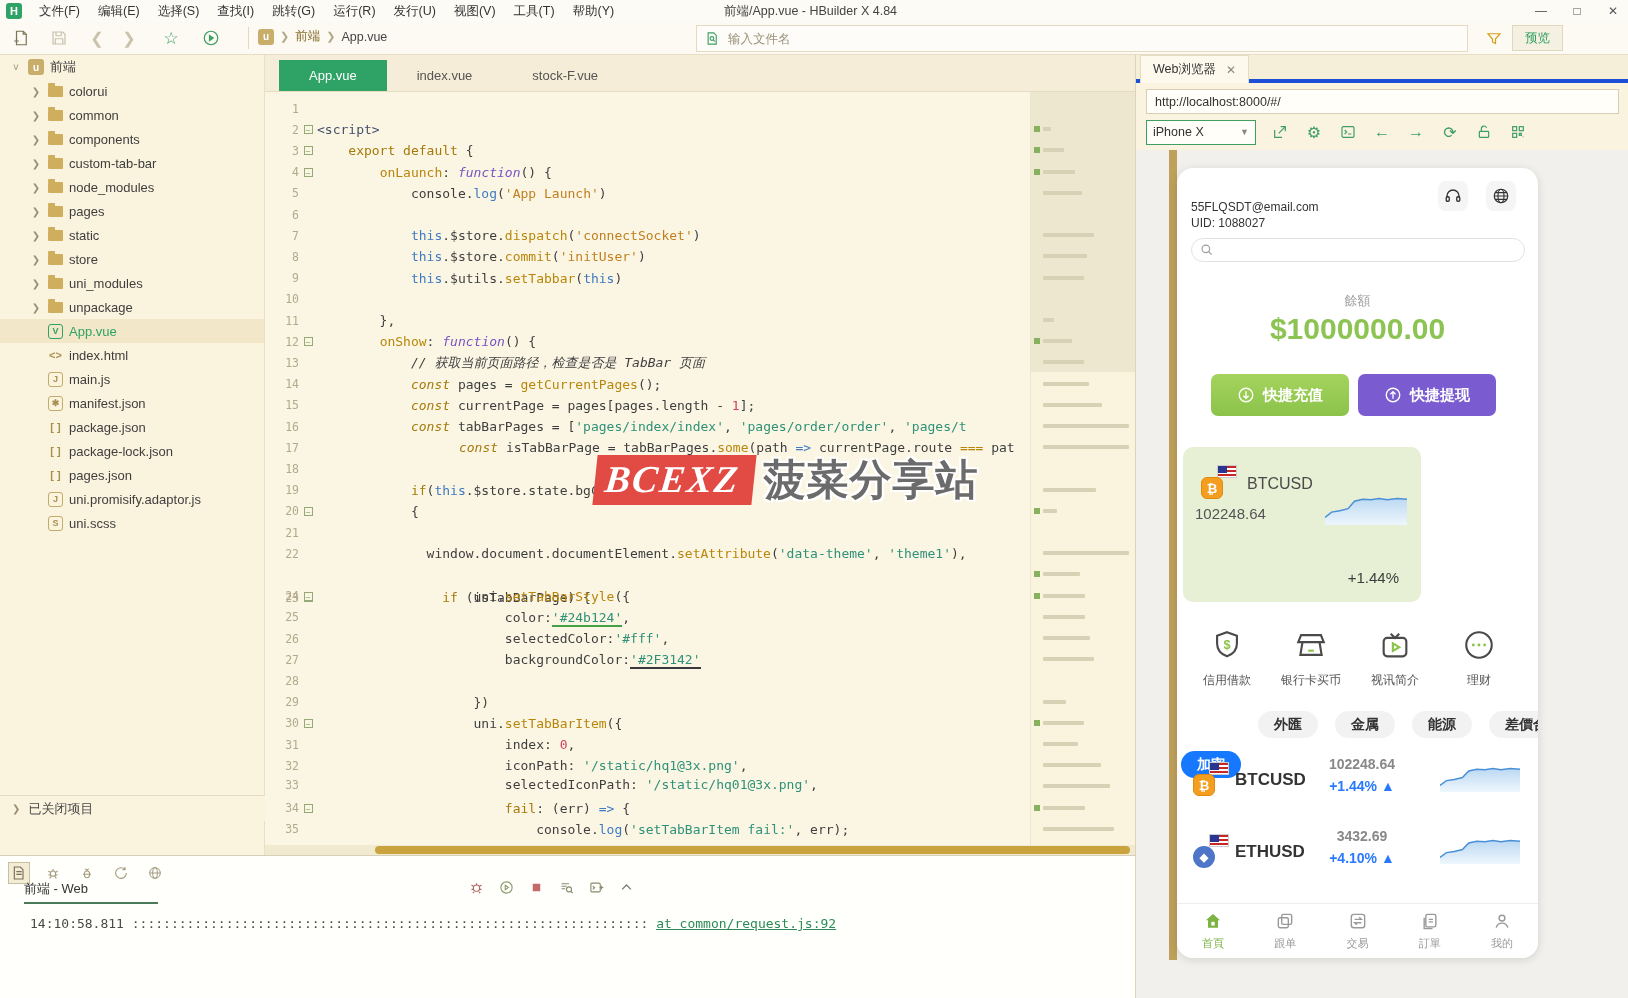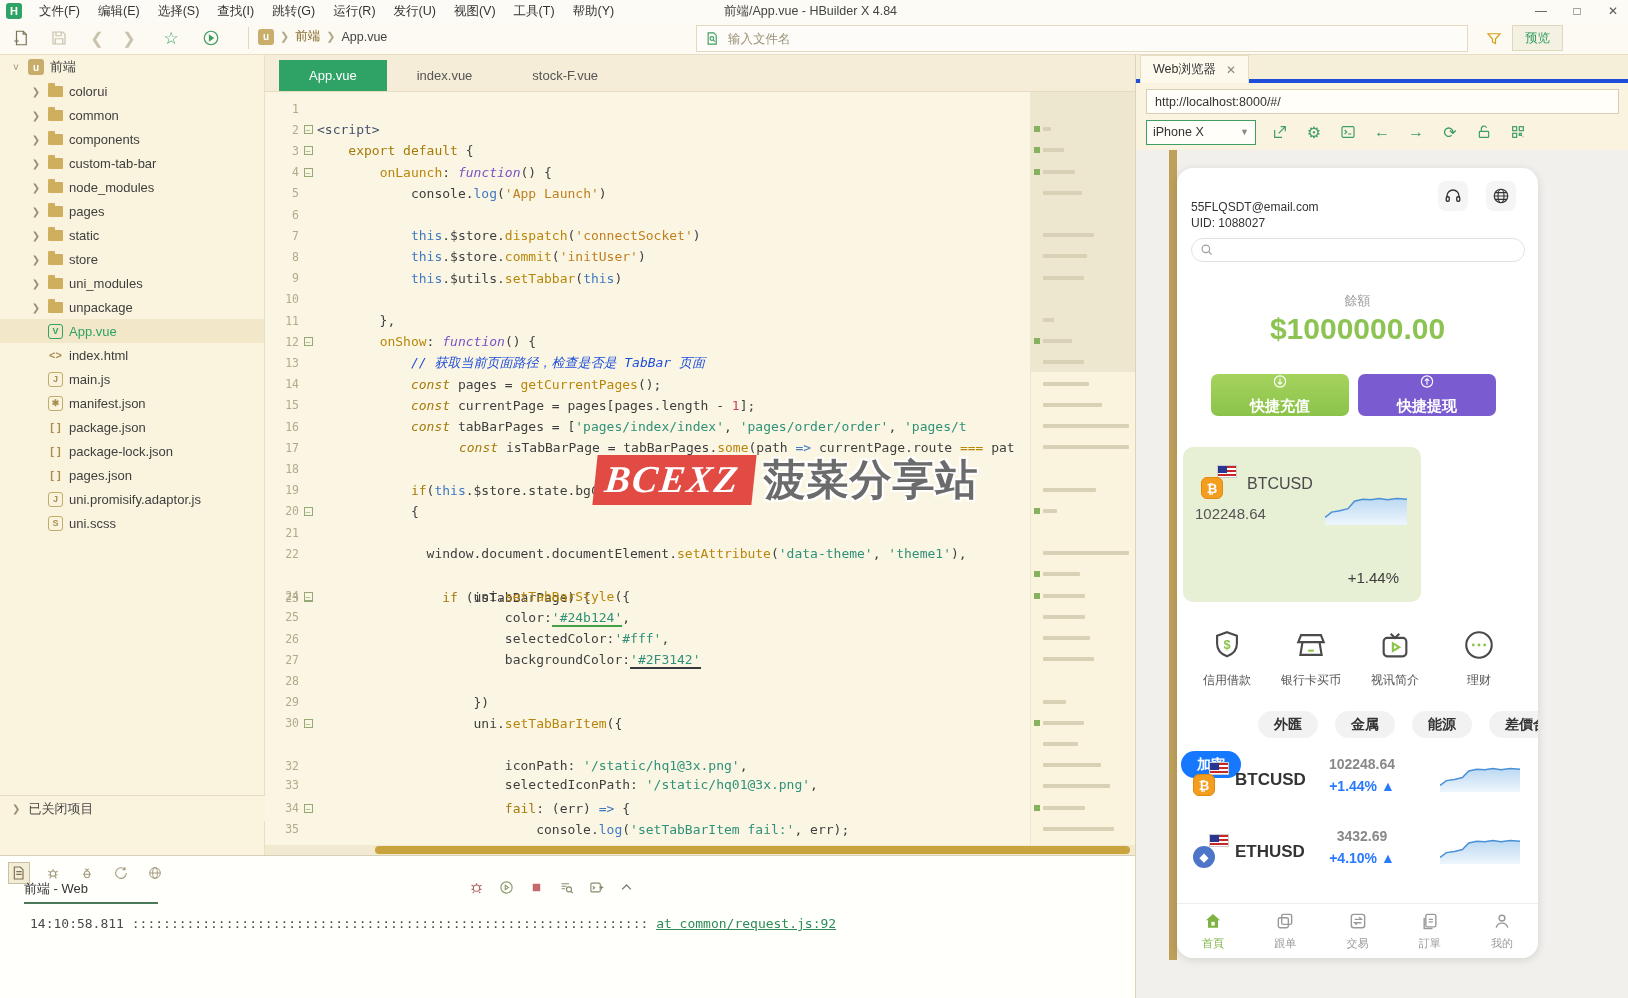--- a/index.html
+++ b/index.html
@@ -67,21 +67,21 @@
   .foldbox{width:9px;height:9px;border:1px solid #97a877;color:#6d8b4a;font-size:8px;line-height:7px;text-align:center;background:#fbf6e4;}
   .ctext{font-family:"DejaVu Sans Mono",monospace;font-size:13px;color:#3e3e3e;white-space:pre;}
   .tk-k{color:#a5790a;}
   .tk-kb{color:#a5790a;font-style:italic;}
   .tk-fn{color:#7a52c4;font-style:italic;}
   .tk-m{color:#b8860b;}
   .tk-b{color:#3f7ac1;}
   .tk-s{color:#2e9178;}
   .tk-so{color:#c07f1f;}
   .tk-n{color:#cf3e61;}
-  .tk-c{color:#1d4ed8;font-style:italic;}
+  .tk-c{color:#404040;font-style:italic;}
   .tk-tag{color:#44506b;}
   .u1{border-bottom:2px solid #43a047;}
   .u2{border-bottom:2px solid #39393f;}
   #minimap{position:absolute;left:765px;top:37px;width:105px;height:753px;background:#faf4df;border-left:1px solid #efe7cc;}
   .mmbar{position:absolute;height:4px;background:#d9d1b6;border-radius:1px;}
   .mmfold{position:absolute;width:6px;height:6px;background:#86b15f;left:3px;}
   #mmview{position:absolute;left:0;top:0;width:105px;height:280px;background:rgba(130,115,70,0.10);}
   #hscroll{position:absolute;left:0;top:790px;width:870px;height:10px;background:#f1e9d0;}
   #hscroll-thumb{position:absolute;left:110px;top:1px;width:755px;height:8px;background:#c9a43e;border-radius:4px;}
 
@@ -116,21 +116,21 @@
     display:flex;align-items:center;justify-content:center;}
   .chipbtn svg{width:18px;height:18px;}
   #p-email{position:absolute;left:14px;top:32px;font-size:12px;color:#333;}
   #p-uid{position:absolute;left:14px;top:48px;font-size:12px;color:#333;}
   #p-search{position:absolute;left:14px;top:70px;width:334px;height:24px;border:1px solid #e2e2e2;border-radius:12px;
     display:flex;align-items:center;padding-left:8px;color:#9e9e9e;}
   #p-search svg{width:14px;height:14px;}
   #p-balance-label{position:absolute;left:0;top:124px;width:361px;text-align:center;font-size:13px;color:#9e9e9e;}
   #p-balance{position:absolute;left:0;top:144px;width:361px;text-align:center;font-size:30px;font-weight:bold;color:#8dc353;}
   .pbtn{position:absolute;top:206px;width:138px;height:42px;border-radius:7px;color:#fff;font-size:15px;font-weight:bold;
-    display:flex;align-items:center;justify-content:center;gap:8px;flex-direction:column;}
+    display:flex;align-items:center;justify-content:center;gap:8px;}
   #btn-recharge{left:34px;background:linear-gradient(180deg,#a5d35e,#8bc34a);}
   #btn-withdraw{left:181px;background:#7a5cd0;}
   .pbtn svg{width:18px;height:18px;}
   #fcard{position:absolute;left:6px;top:279px;width:238px;height:155px;background:#e7efd4;border-radius:10px;}
   .coin{position:relative;width:36px;height:34px;}
   .flag{position:absolute;top:0;right:0;width:20px;height:13px;border:0.5px solid #ccc;
     background:repeating-linear-gradient(180deg,#c62828 0 2px,#fff 2px 4px);}
   .flag .canton{position:absolute;left:0;top:0;width:9px;height:7px;background:#283593;}
   .coinb{position:absolute;left:0;bottom:0;width:22px;height:22px;color:#fff;font-size:13px;font-weight:bold;
     display:flex;align-items:center;justify-content:center;}
@@ -512,20 +512,25 @@
           <span class="lnum">29</span>
           <span class="lfold"></span>
           <span class="ctext"><span>                    })</span></span>
         </div>
         <div class="cline" style="top: 620.8px;">
           <span class="lnum">30</span>
           <span class="lfold">
             <span class="foldbox">–</span>
           </span>
           <span class="ctext"><span>                    uni.</span><span class="tk-m">setTabBarItem</span><span>({</span></span>
+        </div>
+        <div class="cline" style="top: 642px;">
+          <span class="lnum">31</span>
+          <span class="lfold"></span>
+          <span class="ctext"><span>                        index: </span><span class="tk-n">0</span><span>,</span></span>
         </div>
         <div class="cline" style="top: 663.2px;">
           <span class="lnum">32</span>
           <span class="lfold"></span>
           <span class="ctext"><span>                        iconPath: </span><span class="tk-s">'/static/hq1@3x.png'</span><span>,</span></span>
         </div>
         <div class="cline" style="top: 682px;">
           <span class="lnum">33</span>
           <span class="lfold"></span>
           <span class="ctext"><span>                        selectedIconPath: </span><span class="tk-s">'/static/hq01@3x.png'</span><span>,</span></span>

